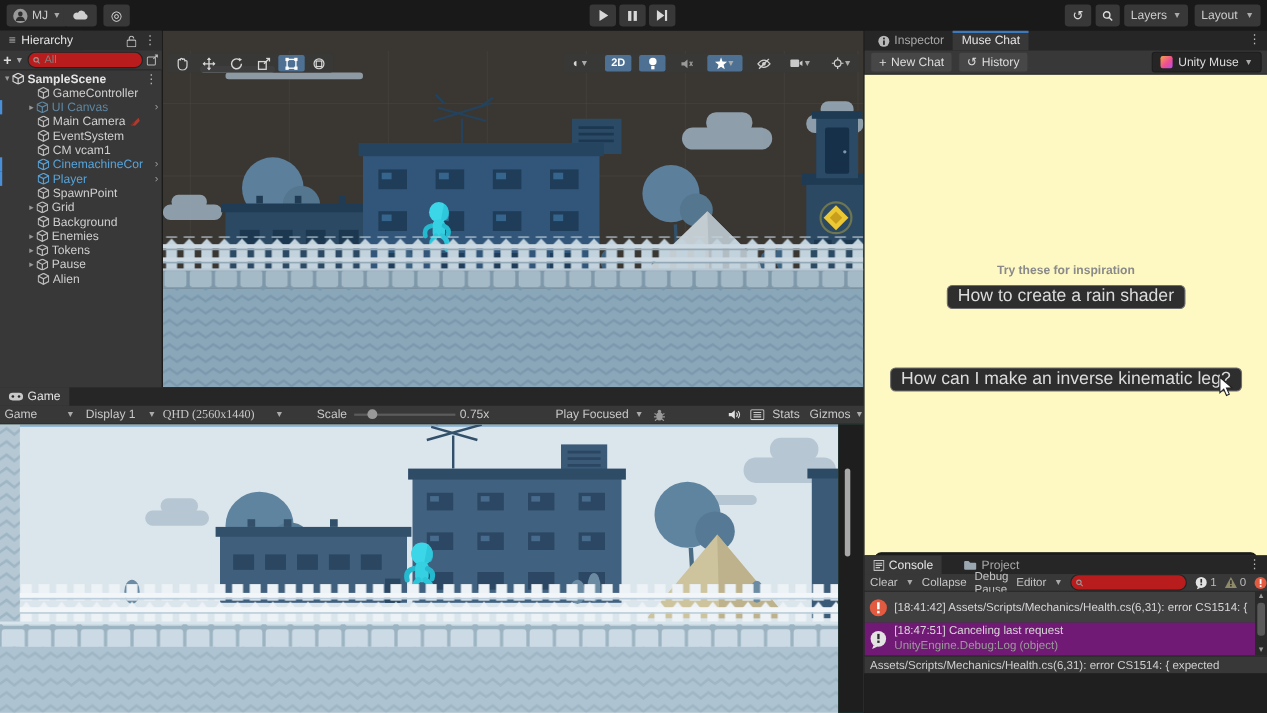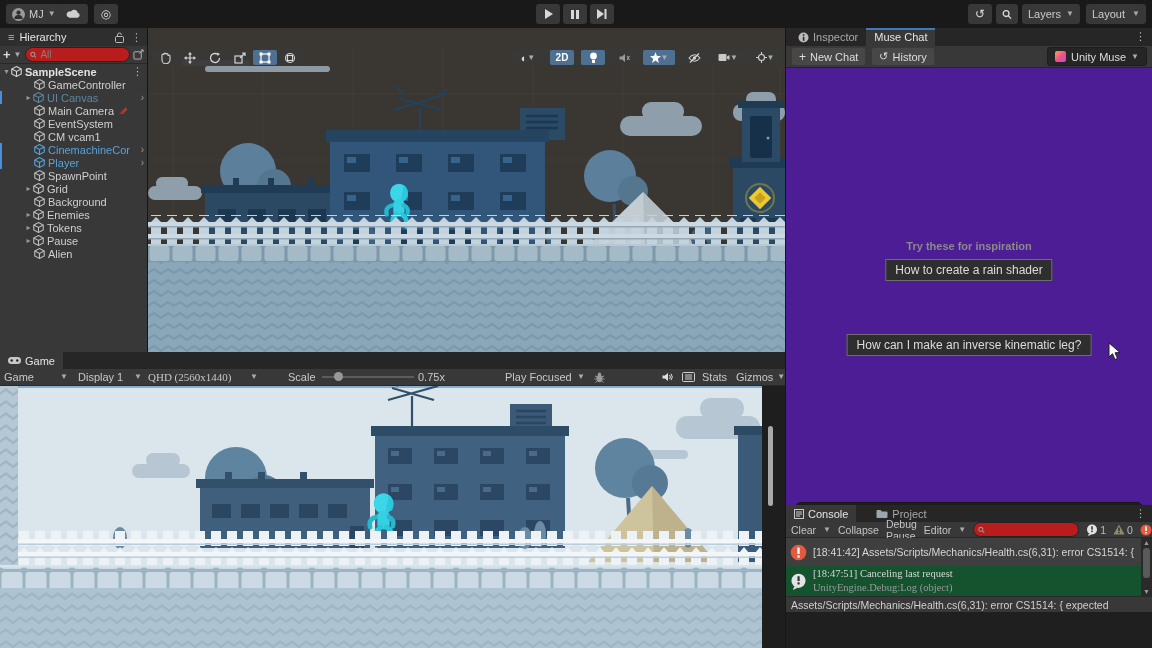--- a/index.html
+++ b/index.html
@@ -47,35 +47,35 @@
   .gt{position:absolute;top:0;height:16px;display:flex;align-items:center;gap:4px;color:#c8c8c8;}
   #game-viewport{position:absolute;left:0;top:34px;width:762px;height:262px;overflow:hidden;background:#dbe5ec;}
   #game-right{position:absolute;left:762px;top:34px;right:0;bottom:0;background:#1e1e1e;}
   .vscroll{position:absolute;left:6px;top:40px;width:5px;height:80px;background:#a9a9a9;border-radius:3px;}
   
   #rightcol{left:786px;top:28px;width:366px;height:620px;background:#2b2b2b;}
   #muse-toolbar{top:18px;height:22px;background:#383838;border-bottom:1px solid #252525;display:flex;align-items:center;gap:5px;padding:0 5px;box-sizing:border-box;position:absolute;left:0;right:0;}
   .mbtn{height:17px;background:#474747;border:1px solid #3a3a3a;border-radius:3px;display:flex;align-items:center;gap:4px;padding:0 7px;color:#ddd;}
   .musebtn{margin-left:auto;background:#252525;border:1px solid #1d1d1d;border-radius:3px;height:17px;display:flex;align-items:center;gap:5px;padding:0 7px;color:#ddd;}
   .muse-gem{width:11px;height:11px;border-radius:2px;background:linear-gradient(135deg,#f6a14e 0%,#ef4e8e 55%,#b44ef0 100%);}
-  #chat-body{position:absolute;left:0;top:40px;right:0;height:437px;background:#4c1d95;}
+  #chat-body{position:absolute;left:0;top:40px;right:0;height:437px;background:#fef9c3;}
   #insp-title{position:absolute;left:0;right:0;top:172px;text-align:center;color:#8a8a8a;font-weight:bold;}
-  .sug{position:absolute;left:50%;transform:translateX(-50%);height:20px;background:#2e2e2e;border:1px solid #6e6e6e;border-radius:0;color:#dcdcdc;display:flex;align-items:center;padding:0 9px;white-space:nowrap;font-size:12px;}
+  .sug{position:absolute;left:50%;transform:translateX(-50%);height:20px;background:#2e2e2e;border:1px solid #6e6e6e;border-radius:5px;color:#dcdcdc;display:flex;align-items:center;padding:0 9px;white-space:nowrap;font-size:16px;}
   #ask{position:absolute;left:9px;right:9px;top:434px;height:31px;background:#1d1d1d;border:1px solid #161616;border-radius:6px;display:flex;align-items:center;gap:7px;padding:0 10px;box-sizing:border-box;}
   #ask input{flex:1;background:none;border:none;outline:none;color:#ccc;font-family:inherit;font-size:11px;}
   #ask input::placeholder{color:#8f8f8f;}
   
   #console{position:absolute;left:0;top:477px;right:0;height:107px;background:#383838;}
   #con-toolbar{top:17px;height:16px;display:flex;align-items:center;gap:7px;padding:0 5px;font-size:10.5px;color:#c4c4c4;}
   .badge{display:flex;align-items:center;gap:2px;color:#bbb;}
   #con-logs{position:absolute;left:0;right:11px;top:33px;height:58px;overflow:hidden;background:#303030;}
   .log{display:flex;align-items:center;gap:6px;padding:0 4px;color:#d6d6d6;font-size:10.5px;}
   .log .txt{white-space:nowrap;overflow:hidden;flex:1;}
   .log1{height:28px;background:#3f3f3f;}
-  .log2{height:30px;background:#14532d;font-family:Liberation Serif, serif;}
+  .log2{height:30px;background:#701a75;}
   .lg2sub{color:#9a9a9a;}
   .cscroll{position:absolute;right:0;top:33px;width:11px;height:58px;background:#2a2a2a;}
   .cthumb{position:absolute;left:2px;top:10px;width:7px;height:30px;background:#5a5a5a;border-radius:3px;}
   .carr{position:absolute;left:0;width:11px;text-align:center;color:#999;font-size:7px;}
   #con-status{position:absolute;left:0;right:0;top:91px;height:16px;background:#383838;border-top:1px solid #2a2a2a;display:flex;align-items:center;padding:0 5px;color:#cfcfcf;font-size:10.5px;white-space:nowrap;overflow:hidden;}
   #right-filler{position:absolute;left:0;right:0;top:584px;bottom:0;background:#1f1f1f;}
 </style>
 </head>
 <body>
 

